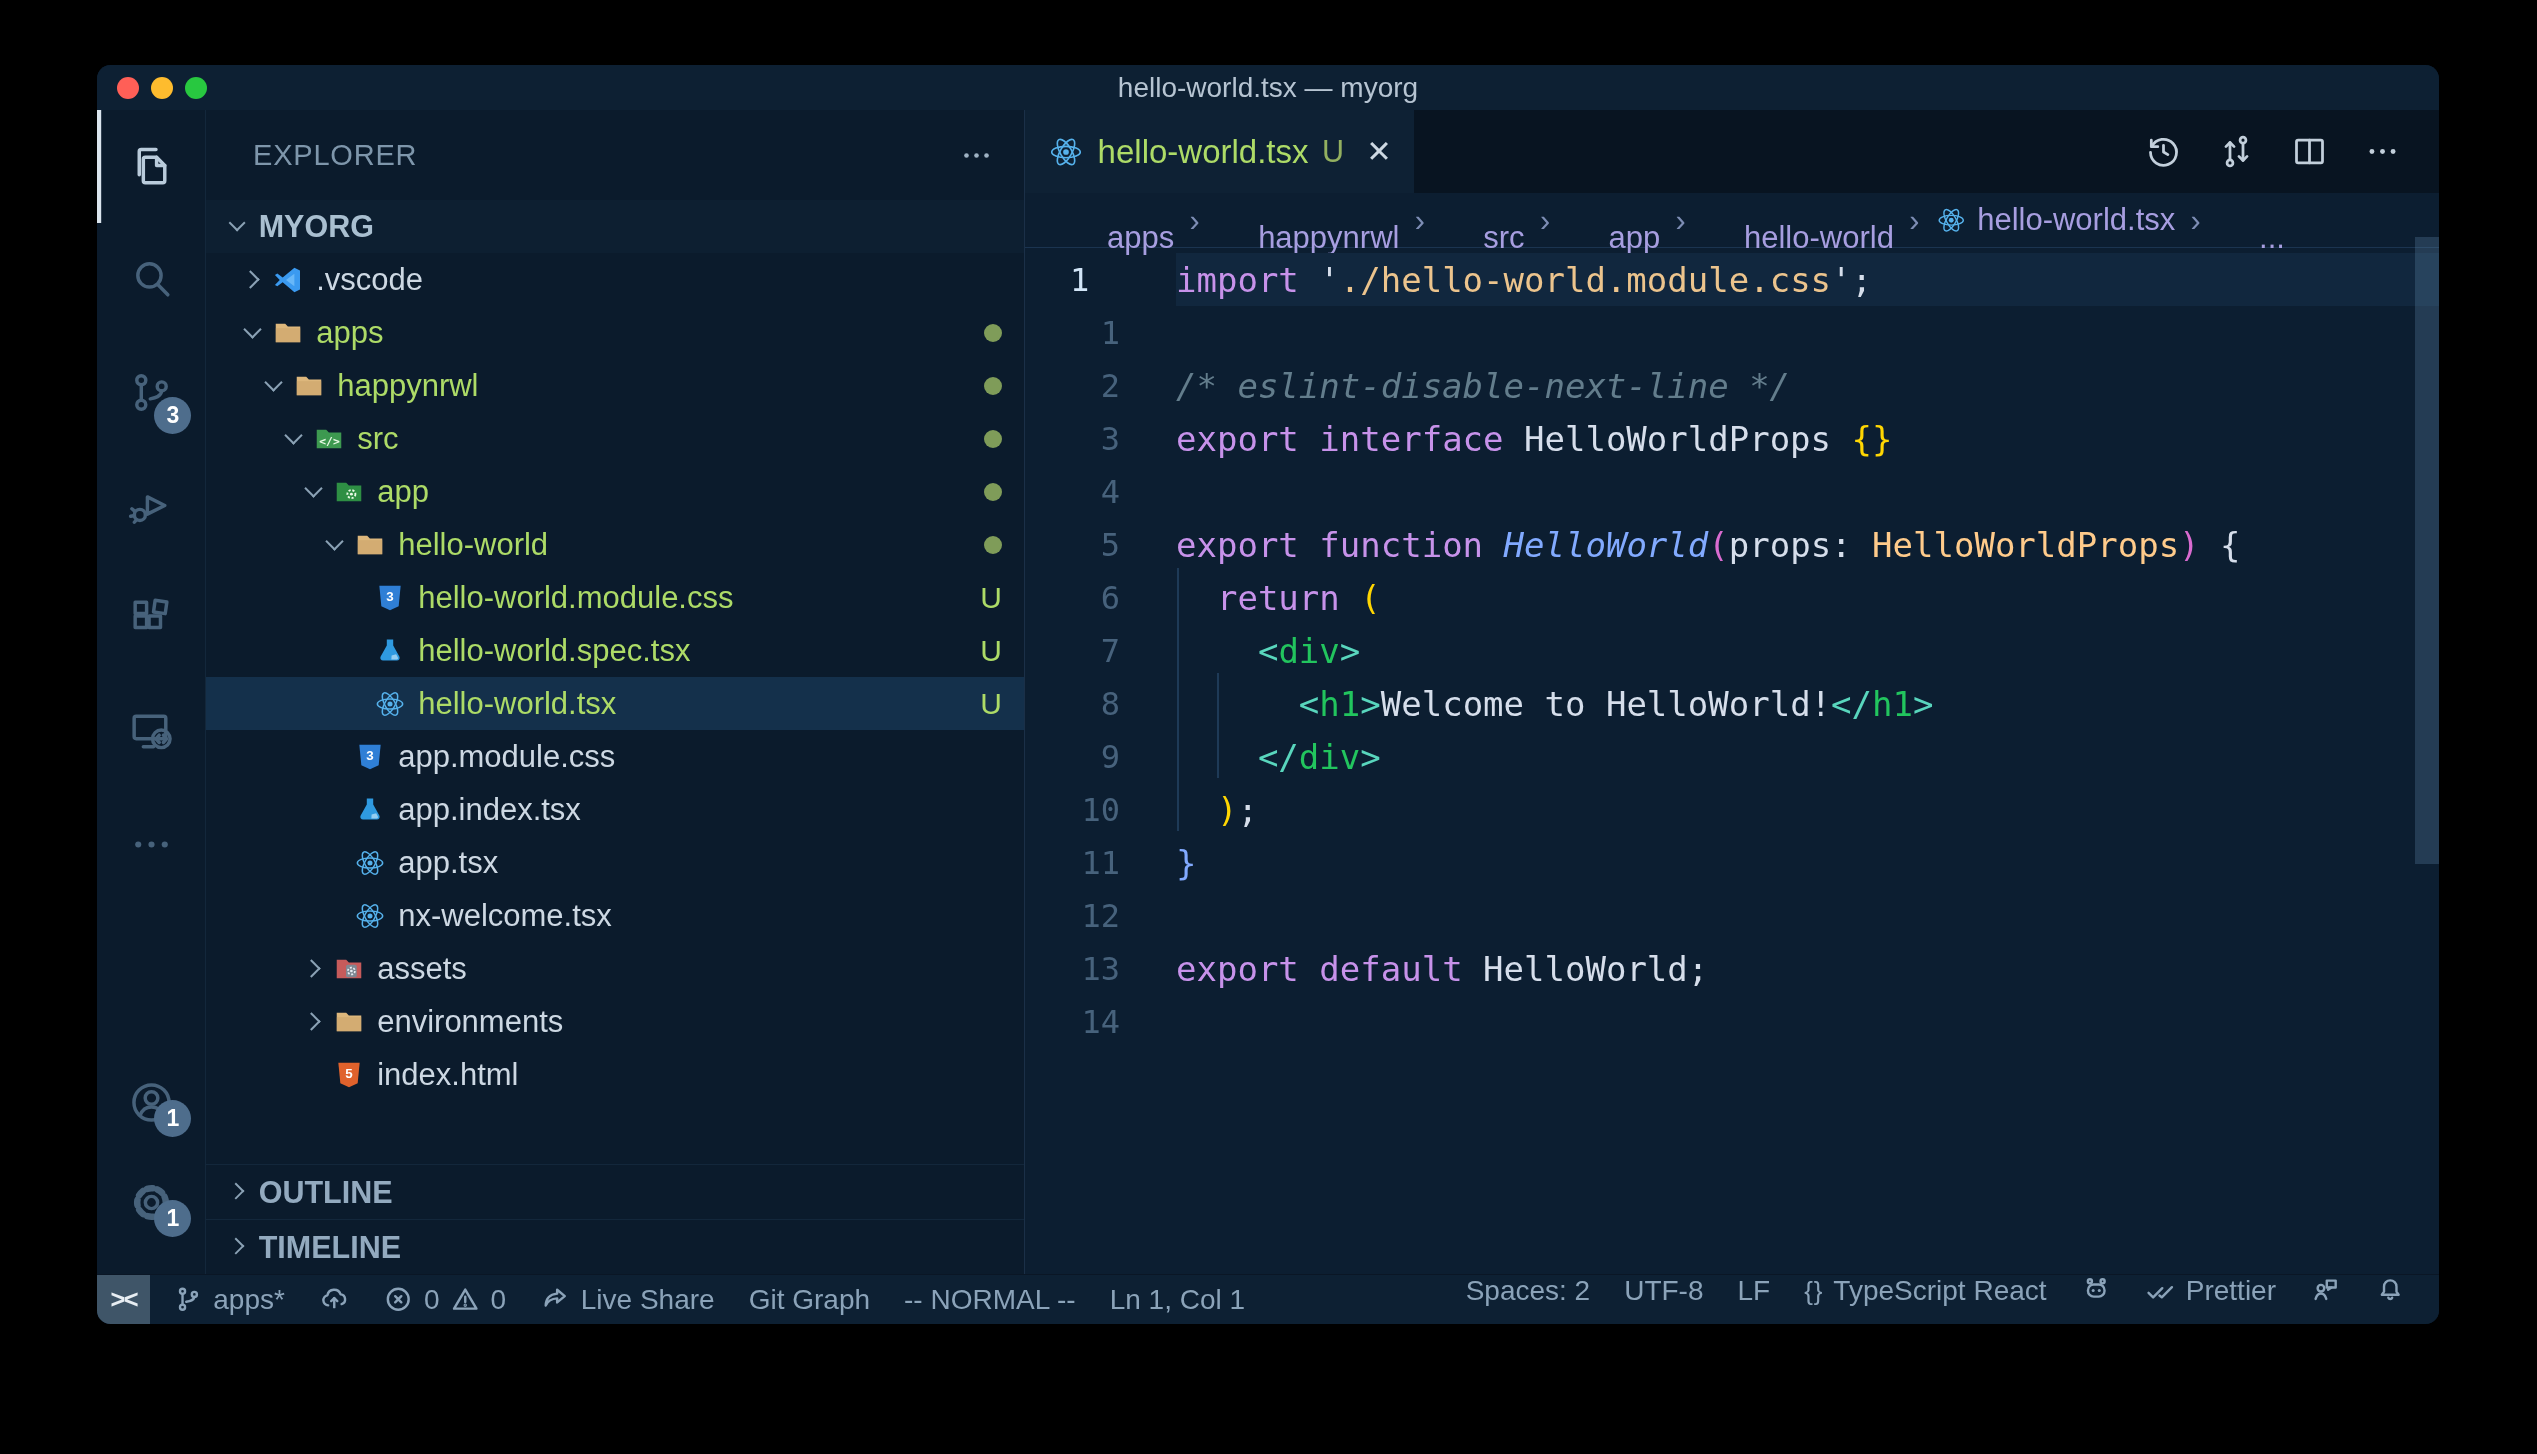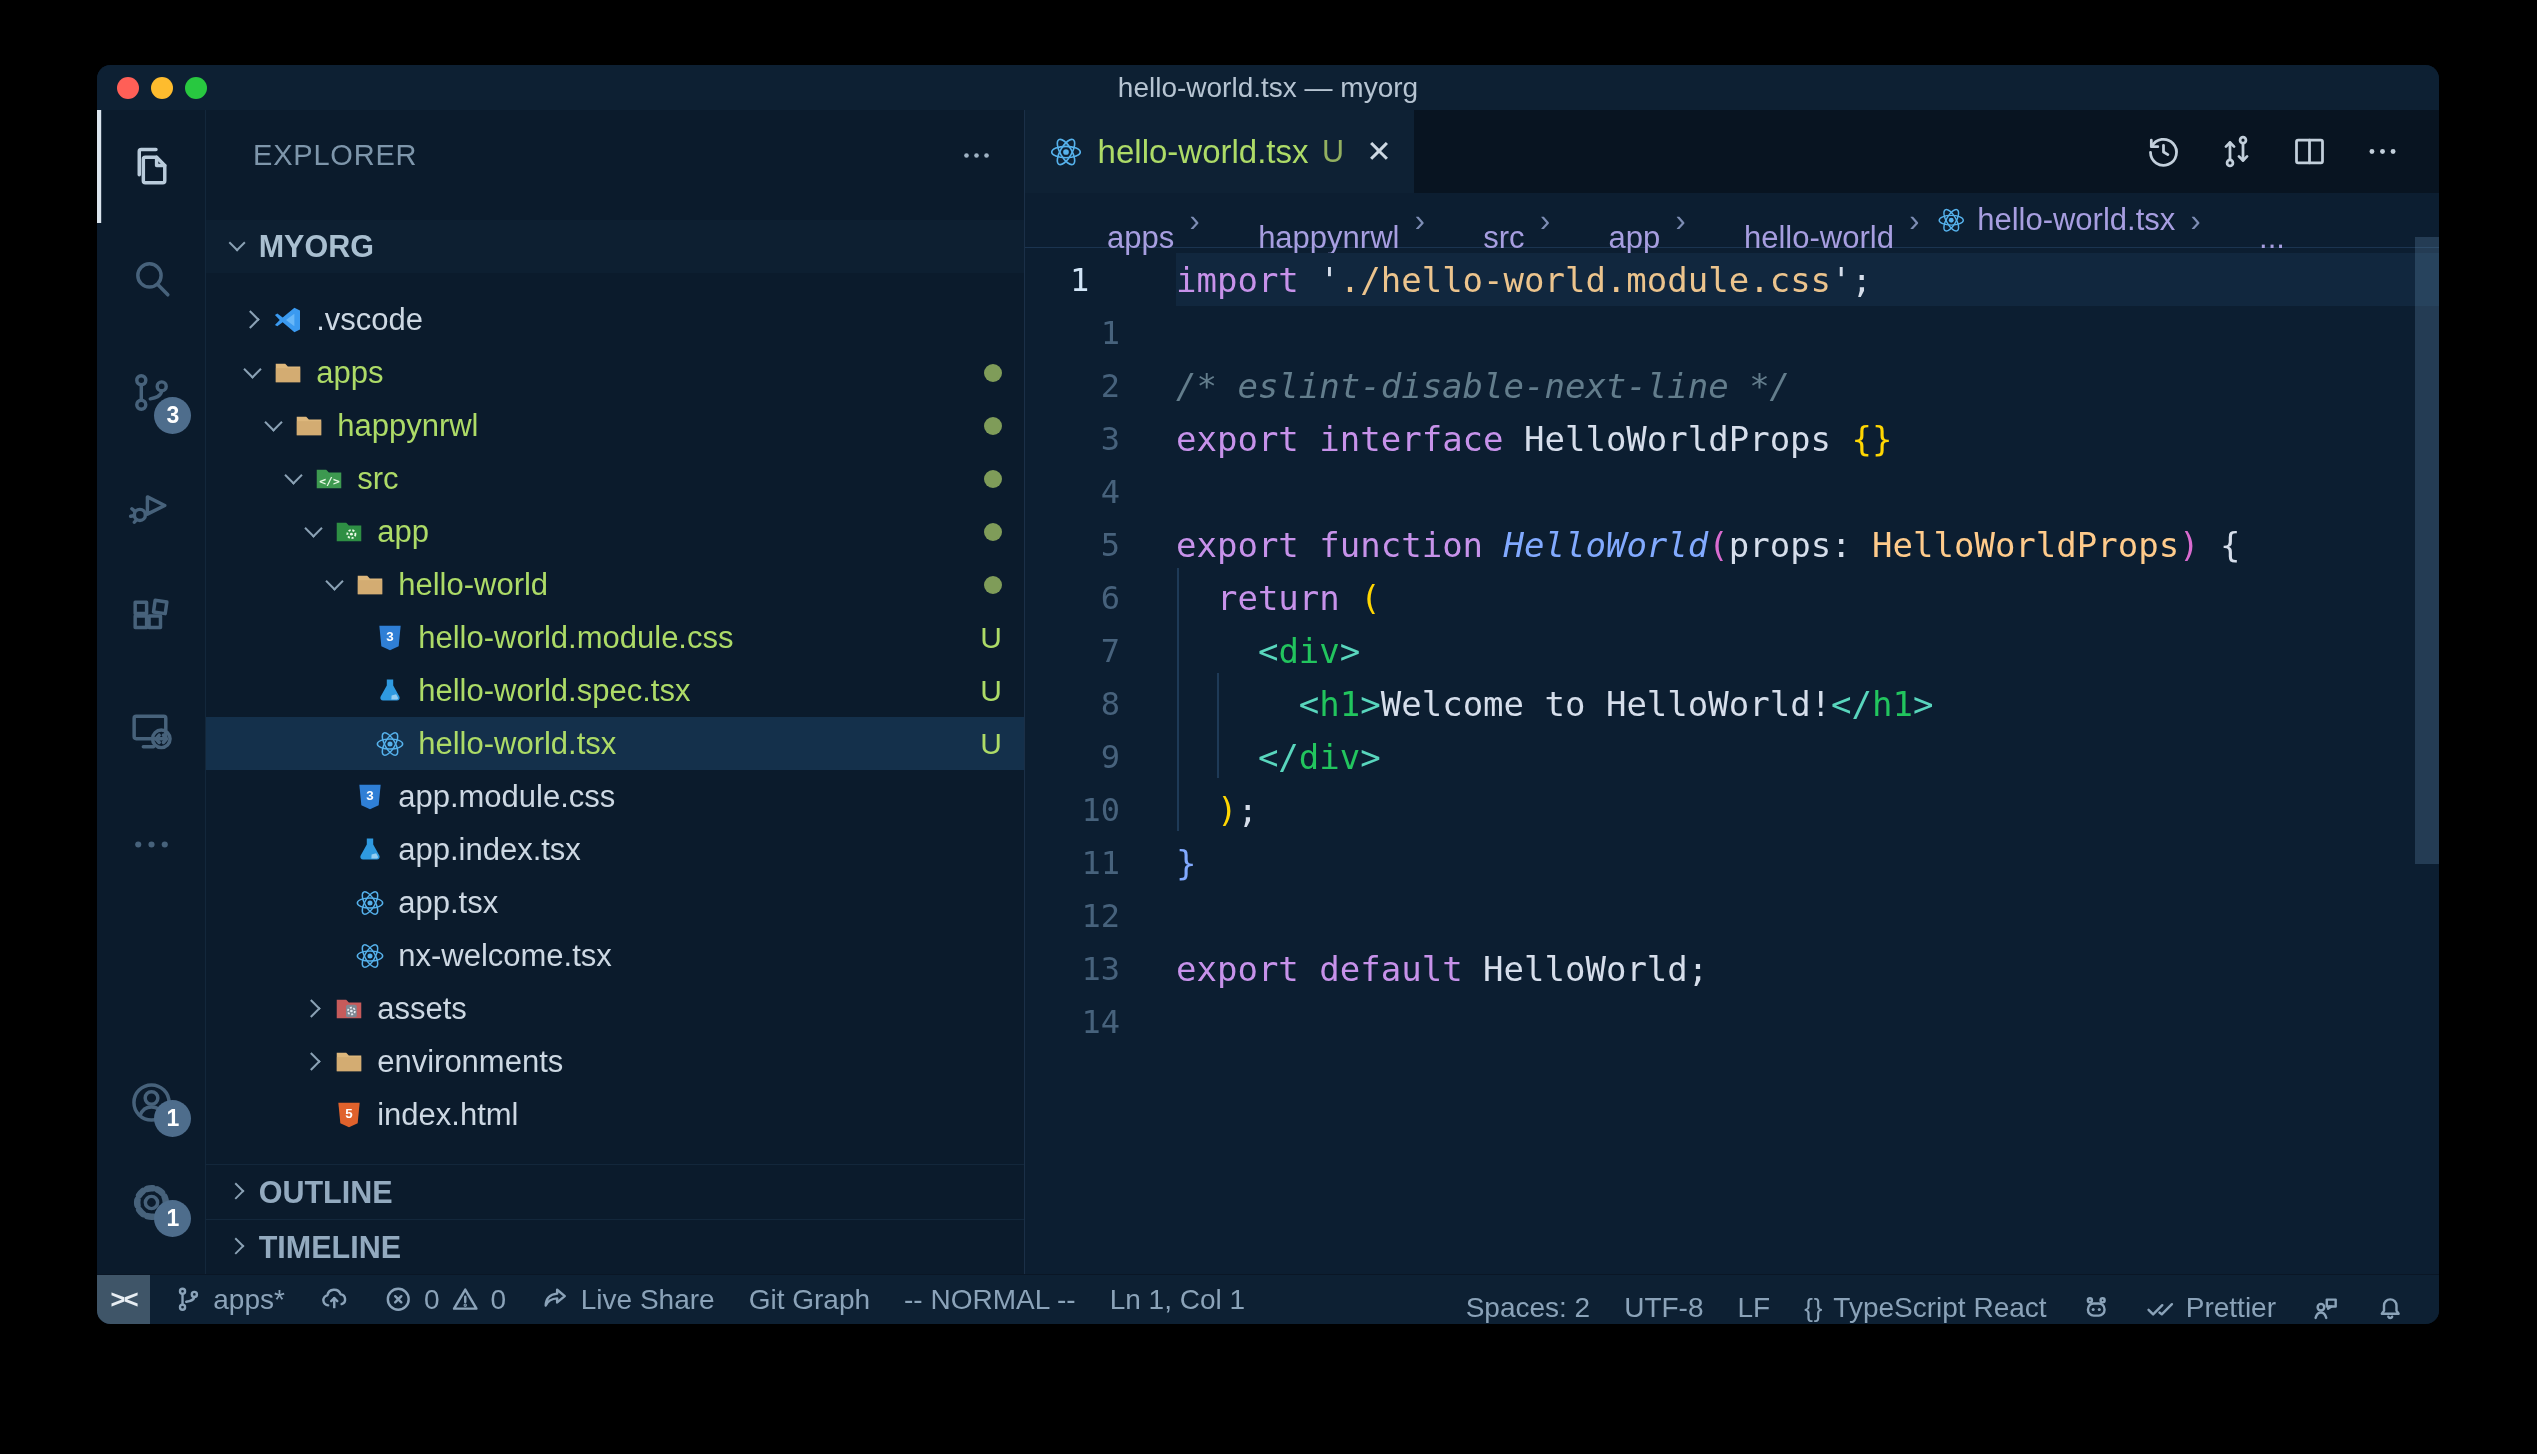--- a/index.html
+++ b/index.html
@@ -19,21 +19,21 @@
     display:flex;flex-direction:column;}
   .ab-item{height:113px;display:flex;align-items:center;justify-content:center;color:#47627b;position:relative;cursor:pointer;}
   .ab-item.active{color:#b9cbdb;box-shadow:inset 4.2px 0 0 #dbe5ee;}
   .ab-item .icon svg{width:49px;height:49px;display:block;}
   .ab-badge{position:absolute;right:13.6px;bottom:15.3px;min-width:37px;height:37px;border-radius:18.6px;
     background:#4e6d8c;color:#fff;font-size:23px;font-weight:bold;display:flex;align-items:center;justify-content:center;}
   .ab-bottom{margin-top:auto;padding-bottom:22px;}
   .ab-bottom .ab-item{height:100px;}
   
   .sidebar{width:818px;flex:0 0 818px;background:#0b1b2c;border-right:0.8px solid #1b3048;
-    display:flex;flex-direction:column;min-height:0;gap:20px;}
+    display:flex;flex-direction:column;min-height:0;}
   .sb-header{height:90px;flex:0 0 90px;display:flex;align-items:center;padding:0 29px 0 47px;}
   .sb-header .sb-title{color:#7e96ab;font-size:29px;letter-spacing:0.8px;}
   .sb-header .sb-more{margin-left:auto;color:#9fb2c3;cursor:pointer;}
   .sb-header .sb-more svg{width:37px;height:37px;}
   .section-row{height:53px;flex:0 0 53px;display:flex;align-items:center;padding-left:18.6px;background:#0d1f31;cursor:pointer;}
   .section-row .sec-label{color:#a9bfd0;font-weight:bold;font-size:30.5px;margin-left:5.1px;}
   .tree{flex:1;min-height:0;font-size:31px;}
   .trow{height:53px;display:flex;align-items:center;padding-right:22px;cursor:pointer;}
   .trow.selected{background:#14304b;}
   .chev{width:32px;height:32px;flex:0 0 32px;position:relative;color:#8ba2b5;}
@@ -92,21 +92,21 @@
   .tk-fn{color:#82aaff;font-style:italic}
   .tk-type{color:#ffcb8b}
   .tk-tagp{color:#59d6bd}
   .tk-tagn{color:#22c55e}
   .tk-brace{color:#82aaff}
   .scroll-thumb{position:absolute;right:0;top:127px;width:24px;height:627px;background:rgba(92,131,165,.30);}
   
   .statusbar{height:49px;flex:0 0 49px;background:#0d2033;border-top:1.7px solid #0a1625;
     display:flex;align-items:stretch;color:#8ba3b9;font-size:28px;}
   .st-left{display:flex;align-items:stretch;}
-  .st-right{margin-left:auto;display:flex;align-items:flex-end;padding-right:17px;}
+  .st-right{margin-left:auto;display:flex;align-items:flex-start;padding-right:17px;}
   .st-item{display:flex;align-items:center;gap:10.2px;padding:0 17px;cursor:pointer;white-space:nowrap;}
   .st-item .icon svg{width:30.5px;height:30.5px;display:block;}
   .st-item.remote-block{background:#3f5568;color:#e8eef3;padding:0 13.6px;margin-right:5.1px;}
   .remote-txt{font-weight:bold;font-size:25.4px;letter-spacing:-1.7px;}
   .braces-txt{font-size:26px;letter-spacing:0.8px;}
   .icon{display:inline-flex;align-items:center;justify-content:center;}
 </style>
 </head>
 <body>
 

